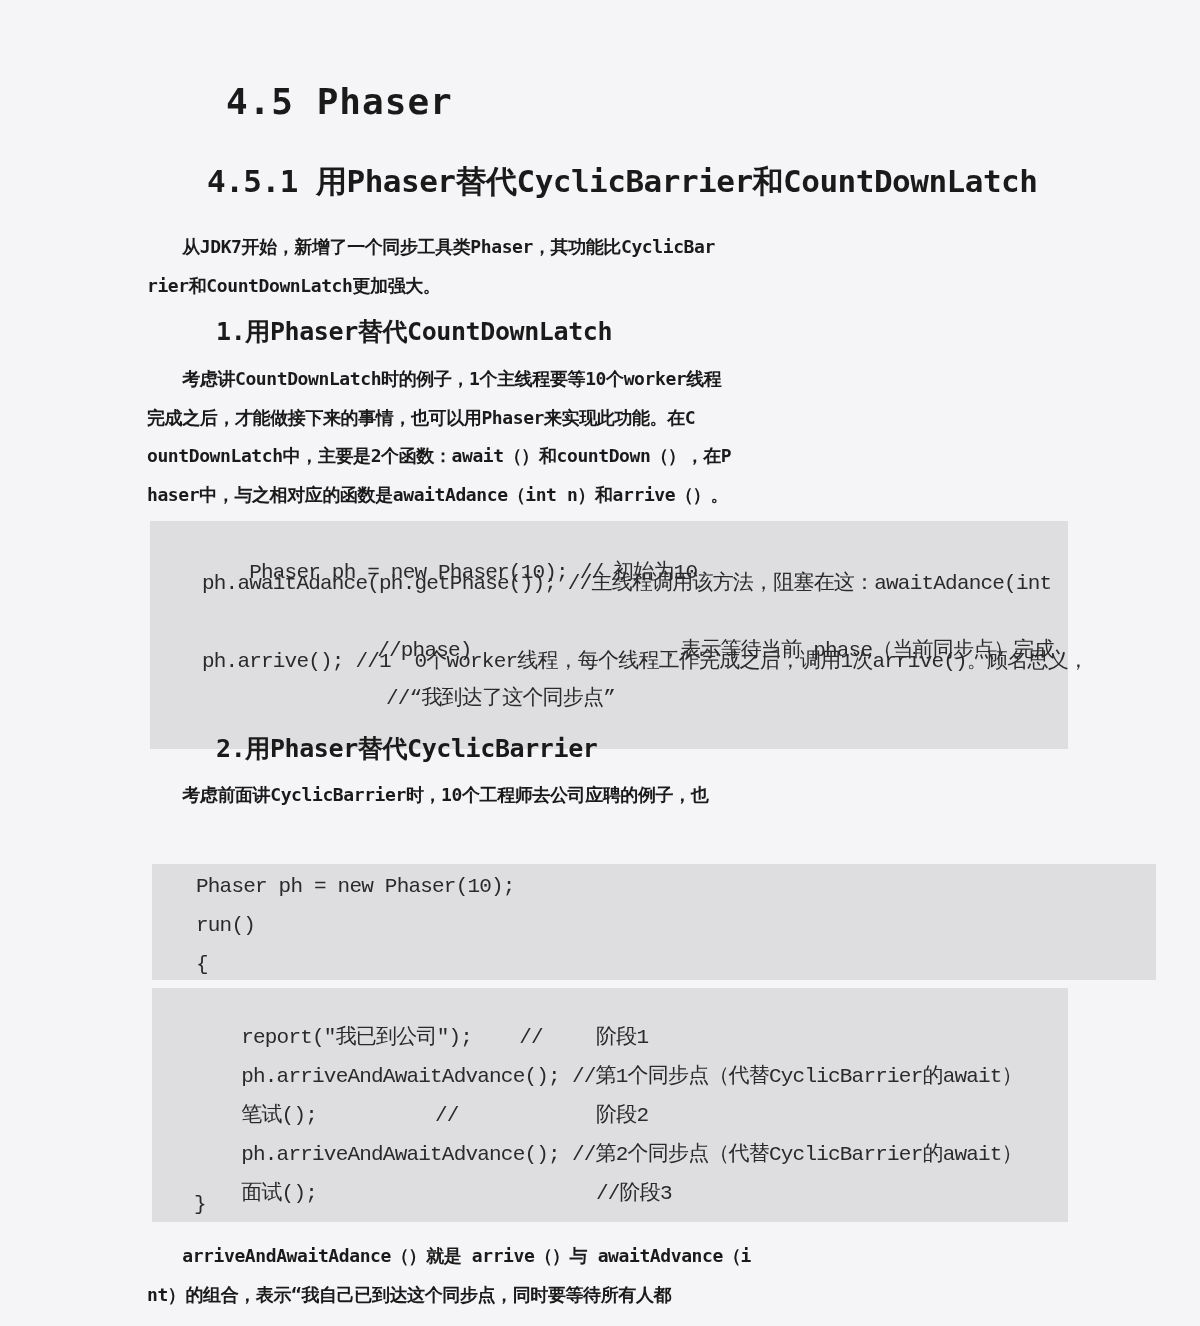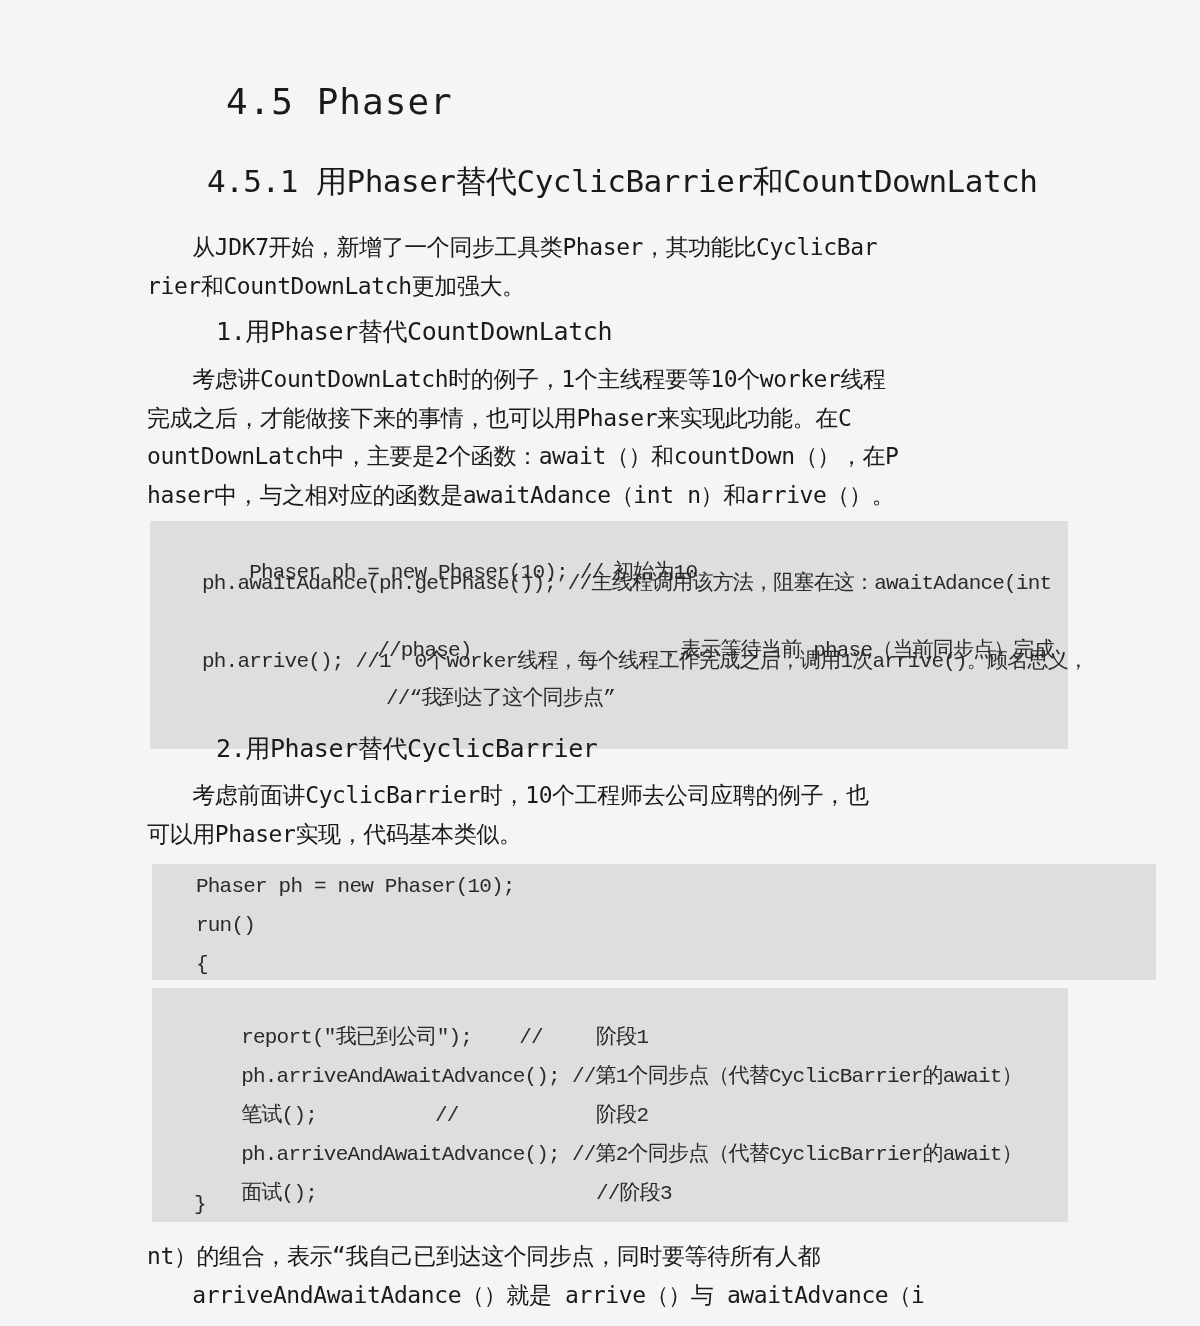--- a/index.html
+++ b/index.html
@@ -8,35 +8,35 @@
       background: #f5f4f7;
     }
     body {
       width: 1200px;
       height: 1326px;
       position: relative;
       overflow: hidden;
       color: #1a1a1a;
       font-family: "DejaVu Sans Mono", "Liberation Mono", monospace;
     }
-    .abs { position: absolute; white-space: pre; }
+    .abs { position: absolute; white-space: pre; font-weight: bold; }
     .h1 {
       left: 226px; top: 80px;
       font-size: 36px; line-height: 44px;
       font-family: "DejaVu Sans Mono", monospace;
       letter-spacing: 1px;
     }
     .h2 {
       left: 207px; top: 164px;
       font-size: 31px; line-height: 34px;
       letter-spacing: -0.5px;
     }
     .para {
       left: 147px; width: 920px;
-      font-size: 23px; line-height: 38.5px;
+      font-size: 18px; line-height: 38.5px;
       letter-spacing: -0.4px;
       white-space: normal;
     }
     .para .line { display: block; white-space: pre; height: 38.5px; }
     .h3 {
       left: 216px;
       font-size: 25px; line-height: 34px;
       letter-spacing: -0.4px;
     }
     .code-block {
@@ -81,21 +81,20 @@
   <div class="code-line" style="left:180px; top:88px;">
     <span>//phase)</span><span class="cmt" style="left:330px;">，表示等待当前 phase（当前同步点）完成</span>
   </div>
   <div class="code-line" style="left:52px; top:127px;">ph.arrive(); //1  0个worker线程，每个线程工作完成之后，调用1次arrive()。顾名思义，</div>
   <div class="code-line" style="left:236px; top:164px;">//“我到达了这个同步点”</div>
 </div>
 
 <div class="abs h3" style="top:732px;">2.用Phaser替代CyclicBarrier</div>
 <div class="abs para" style="top:776px;">
   <span class="line">　　考虑前面讲CyclicBarrier时，10个工程师去公司应聘的例子，也</span>
-  <span class="line">可以用Phaser实现，代码基本类似。</span>
 </div>
 
 <div class="code-block" style="left:152px; top:864px; width:1004px; height:116px;">
   <div class="code-line" style="left:44px; top:9px;">Phaser ph = new Phaser(10);</div>
   <div class="code-line" style="left:44px; top:48px;">run()</div>
   <div class="code-line" style="left:44px; top:87px;">{</div>
 </div>
 
 <div class="code-block" style="left:152px; top:988px; width:916px; height:234px;">
   <div class="code-line" style="left:42px; top:8px;">
@@ -110,15 +109,15 @@
   <div class="code-line" style="left:42px; top:125px;">
     <span>ph.arriveAndAwaitAdvance();</span><span class="cmt" style="left:378px;">//第2个同步点（代替CyclicBarrier的await）</span>
   </div>
   <div class="code-line" style="left:42px; top:164px;">
     <span>面试();</span><span class="cmt" style="left:366px;margin-left:36px;">//阶段3</span>
   </div>
   <div class="code-line" style="left:42px; top:203px;">}</div>
 </div>
 
 <div class="abs para" style="top:1237px;">
+  <span class="line">　　arriveAndAwaitAdance（）就是 arrive（）与 awaitAdvance（i</span>
   <span class="line">nt）的组合，表示“我自己已到达这个同步点，同时要等待所有人都</span>
-  <span class="line">　　arriveAndAwaitAdance（）就是 arrive（）与 awaitAdvance（i</span>
 </div>
 
 </body></html>

